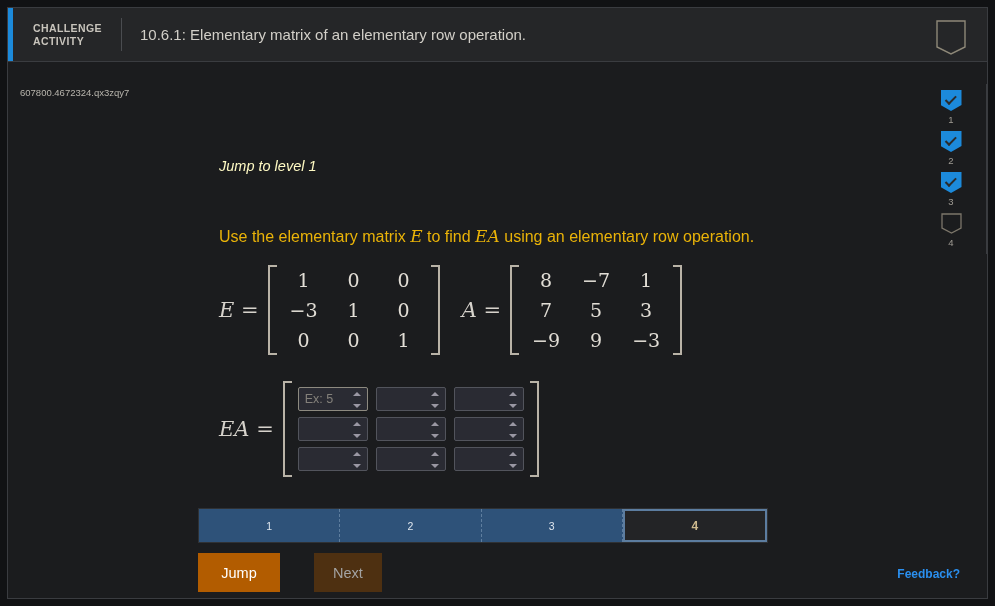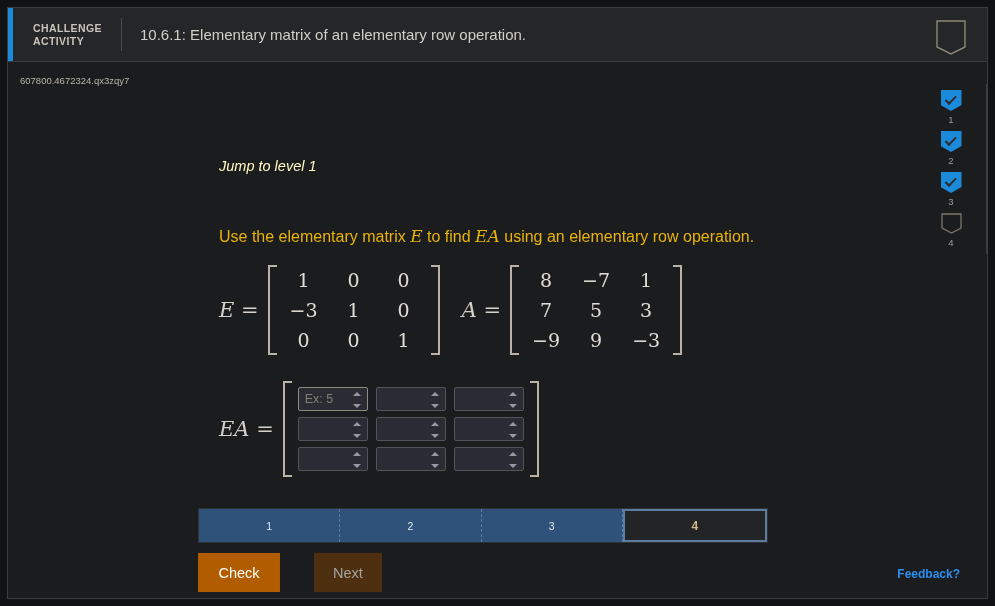--- a/index.html
+++ b/index.html
@@ -61,21 +61,21 @@
   .bookmark-icon {
     position: absolute;
     right: 21px; top: 12px;
     width: 30px; height: 36px;
   }
 
   
   .body-area { position: relative; height: 536px; }
   .qid {
     position: absolute;
-    left: 12px; top: 13px;
+    left: 12px; top: 25px;
     font-size: 9.5px;
     color: #b9b6ae;
   }
 
   
   .rail {
     position: absolute;
     right: 18px; top: 28px;
     width: 36px;
     display: flex;
@@ -419,20 +419,20 @@
       </div>
 
       <div class="progress">
         <div class="seg">1</div>
         <div class="seg">2</div>
         <div class="seg">3</div>
         <div class="seg current">4</div>
       </div>
 
       <div class="btns">
-        <button class="btn check">Check</button>
+        <button class="btn check">Jump</button>
         <button class="btn next">Next</button>
       </div>
 
       <div class="feedback">Feedback?</div>
     </div>
   </div>
 </div>
 
 </body></html>

